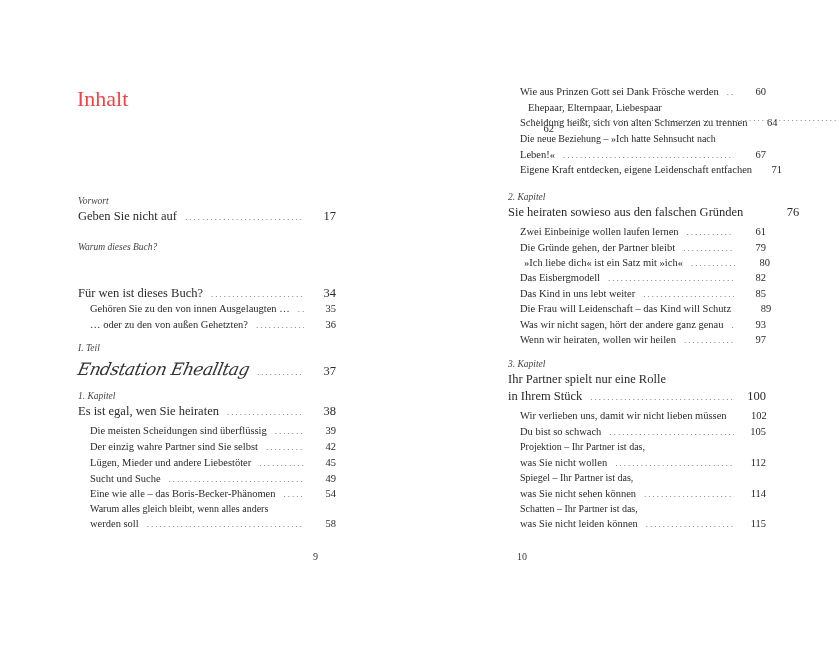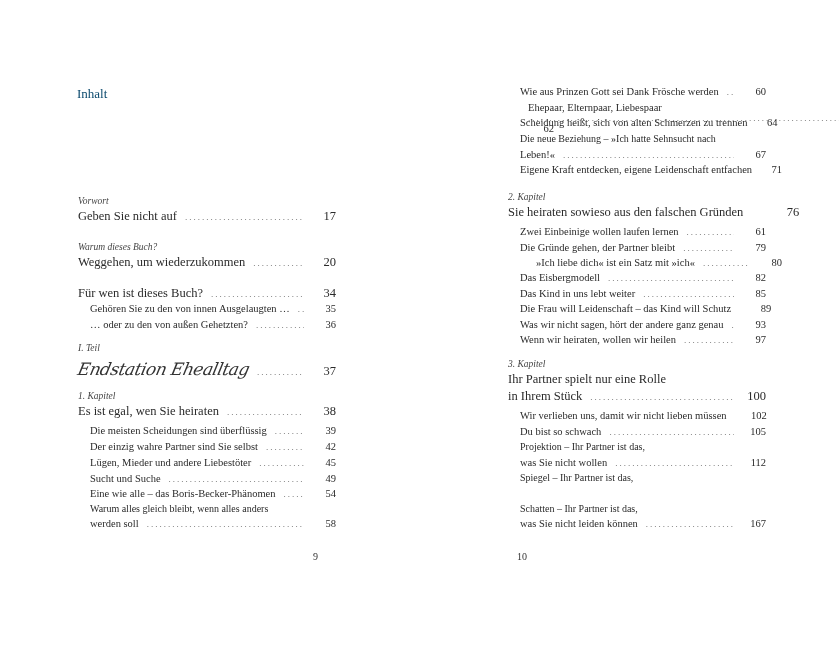--- a/index.html
+++ b/index.html
@@ -1,21 +1,21 @@
 <!DOCTYPE html>
 <html><head>
 <meta charset="utf-8">
 <style>
   html, body { margin:0; padding:0; }
   body { width:839px; height:648px; background:#ffffff; position:relative; overflow:hidden;
          font-family:"Liberation Serif","DejaVu Serif",serif; color:#2a2a2a; }
   .page { position:absolute; top:0; height:648px; }
   .page.left { left:0; width:419px; }
   .page.right { left:420px; width:419px; }
-  .title { position:absolute; left:77px; top:86px; font-size:13px; color:#0c4a6e; }
+  .title { position:absolute; left:77px; top:86px; font-size:22px; color:#ef4444; }
   .entry { position:absolute; display:flex; align-items:baseline; white-space:nowrap; }
   .entry .txt { flex:0 0 auto; }
   .entry .dots { flex:1 1 auto; overflow:hidden; margin:0 6px 0 8px; letter-spacing:2px; color:#555; font-size:9px; }
   .entry .dots::before { content:"..............................................................................................................................."; }
   .entry .pg { flex:0 0 auto; text-align:right; width:26px; }
   .main { font-size:12.5px; }
   .sub { font-size:10.5px; }
   .cap { position:absolute; font-style:italic; font-size:9.5px; color:#444; }
   .line2 { position:absolute; font-size:10px; white-space:nowrap; }
   .script { font-family:"DejaVu Serif",serif; font-style:italic; font-size:17px; letter-spacing:-0.5px; transform:skewX(-12deg); color:#333; }
@@ -28,25 +28,20 @@
   <div class="title">Inhalt</div>
 
   <div class="cap" style="left:78px;top:196px;">Vorwort</div>
   <div class="entry main" style="left:78px;top:209px;width:258px;">
     <span class="txt">Geben Sie nicht auf</span>
     <span class="dots"></span>
     <span class="pg">17</span>
   </div>
 
   <div class="cap" style="left:78px;top:242px;">Warum dieses Buch?</div>
-  <div class="entry main" style="left:78px;top:255px;width:258px;">
-    <span class="txt">Weggehen, um wiederzukommen</span>
-    <span class="dots"></span>
-    <span class="pg">20</span>
-  </div>
 
   <div class="entry main" style="left:78px;top:286px;width:258px;">
     <span class="txt">Für wen ist dieses Buch?</span>
     <span class="dots"></span>
     <span class="pg">34</span>
   </div>
   <div class="entry sub" style="left:90px;top:303px;width:246px;">
     <span class="txt">Gehören Sie zu den von innen Ausgelaugten …</span>
     <span class="dots"></span>
     <span class="pg">35</span>
@@ -143,21 +138,21 @@
   <div class="entry sub" style="left:100px;top:226px;width:246px;">
     <span class="txt">Zwei Einbeinige wollen laufen lernen</span>
     <span class="dots"></span>
     <span class="pg">61</span>
   </div>
   <div class="entry sub" style="left:100px;top:242px;width:246px;">
     <span class="txt">Die Gründe gehen, der Partner bleibt</span>
     <span class="dots"></span>
     <span class="pg">79</span>
   </div>
-  <div class="entry sub" style="left:116px;top:257px;width:246px;justify-content:space-between;">
+  <div class="entry sub" style="left:104px;top:257px;width:246px;justify-content:space-between;">
     <span class="txt">»Ich liebe dich« ist ein Satz mit »ich«</span>
     <span class="dots"></span>
     <span class="pg">80</span>
   </div>
   <div class="entry sub" style="left:100px;top:272px;width:246px;">
     <span class="txt">Das Eisbergmodell</span>
     <span class="dots"></span>
     <span class="pg">82</span>
   </div>
   <div class="entry sub" style="left:100px;top:288px;width:246px;align-items:center;">
@@ -198,21 +193,26 @@
     <span class="dots"></span>
     <span class="pg">105</span>
   </div>
   <div class="line2" style="left:100px;top:441px;">Projektion – Ihr Partner ist das,</div>
   <div class="entry sub" style="left:100px;top:457px;width:246px;">
     <span class="txt">was Sie nicht wollen</span>
     <span class="dots"></span>
     <span class="pg">112</span>
   </div>
   <div class="line2" style="left:100px;top:472px;">Spiegel – Ihr Partner ist das,</div>
+  <div class="entry sub" style="left:100px;top:488px;width:246px;">
+    <span class="txt">was Sie nicht sehen können</span>
+    <span class="dots"></span>
+    <span class="pg">114</span>
+  </div>
   <div class="line2" style="left:100px;top:503px;">Schatten – Ihr Partner ist das,</div>
   <div class="entry sub" style="left:100px;top:518px;width:246px;">
     <span class="txt">was Sie nicht leiden können</span>
     <span class="dots"></span>
-    <span class="pg">167</span>
+    <span class="pg">115</span>
   </div>
 
   <div class="pagenum" style="left:97px;top:551px;">10</div>
 </div>
 
 </body></html>

